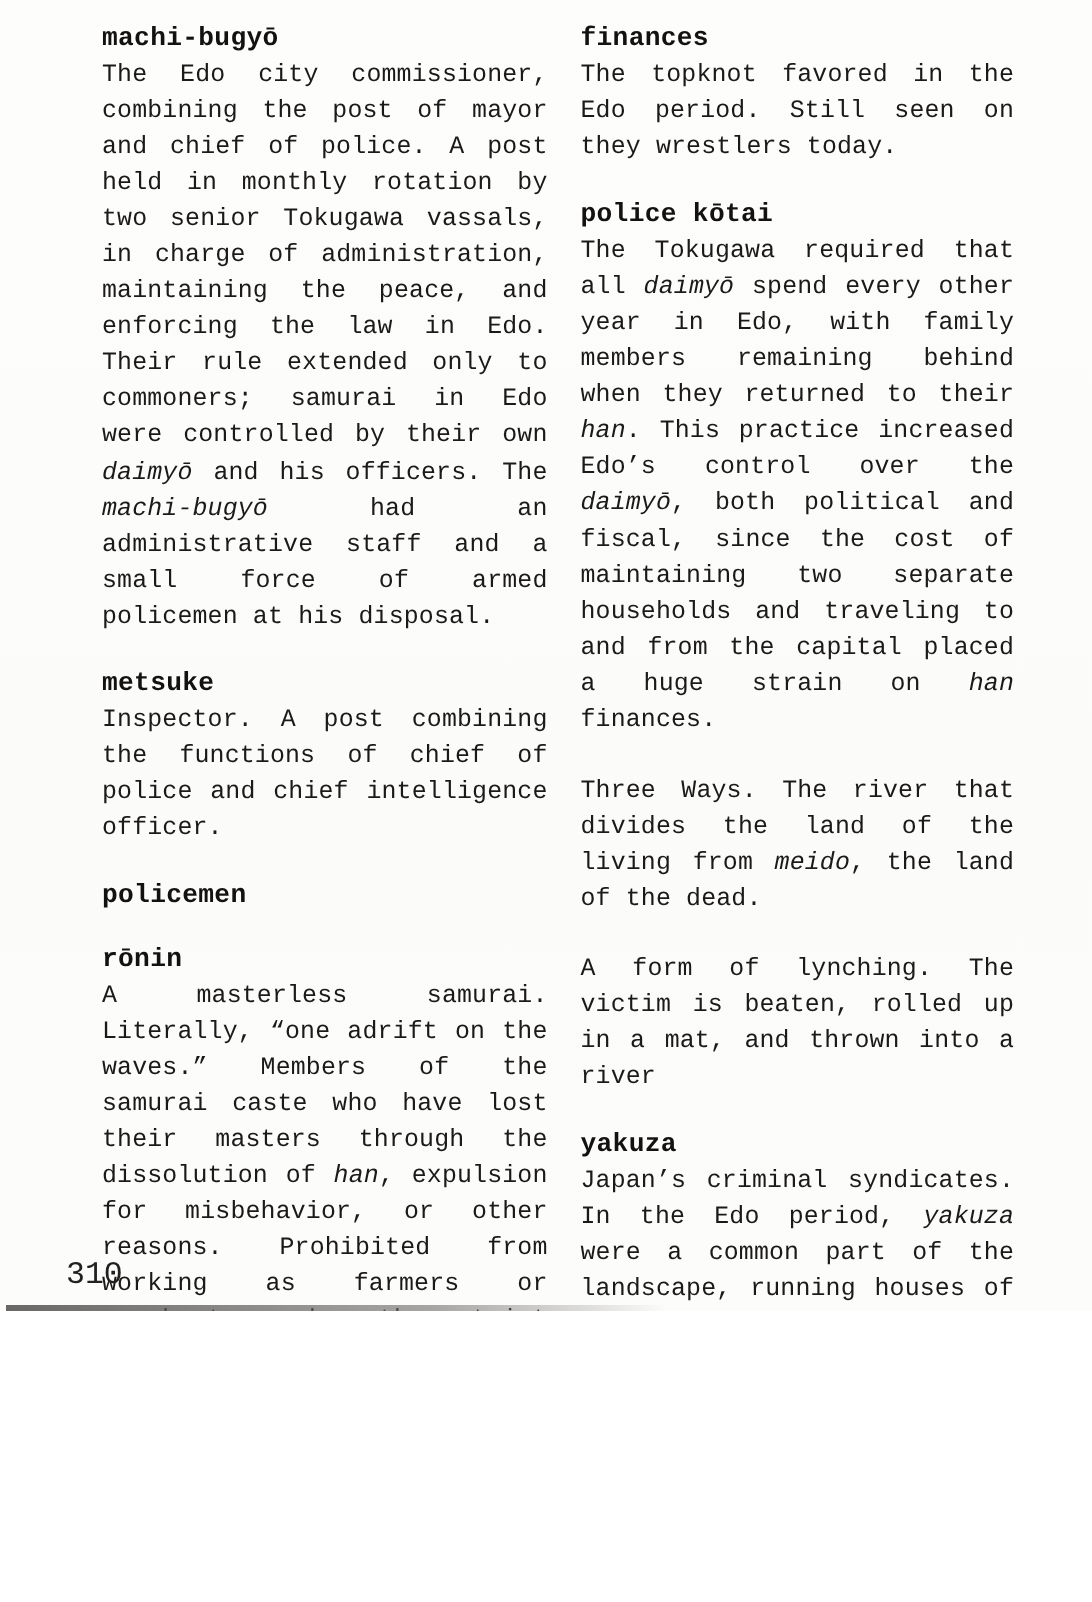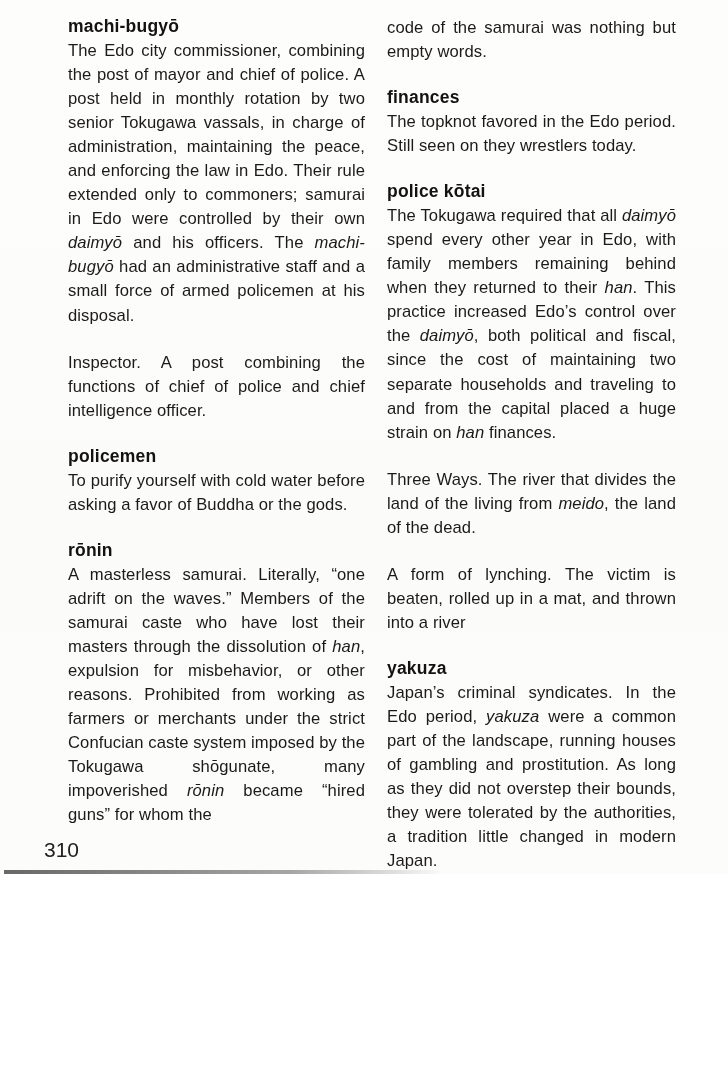--- a/index.html
+++ b/index.html
@@ -6,21 +6,21 @@
     margin: 0;
     padding: 0;
     background: #ffffff;
   }
   .page {
     position: relative;
     width: 728px;
     height: 874px;
     background: linear-gradient(180deg, #fdfdfc 0%, #fbfbfa 60%, #fcfcfb 100%);
     overflow: hidden;
-    font-family: Liberation Sans, sans-serif;
+    font-family: Liberation Mono, monospace;
     color: #1c1a18;
   }
   .col {
     position: absolute;
     top: 16px;
   }
   .col-left {
     left: 68px;
     width: 297px;
   }
@@ -76,37 +76,36 @@
 
 <div class="page">
 
   <div class="col col-left">
   <section class="entry">
     <h3 class="term">machi-bugyō</h3>
     <p class="def">The Edo city commissioner, combining the post of mayor and chief of police. A post held in monthly rotation by two senior Tokugawa vassals, in charge of administration, maintaining the peace, and enforcing the law in Edo. Their rule extended only to commoners; samurai in Edo were controlled by their own <i>daimyō</i> and his officers. The <i>machi-bugyō</i> had an administrative staff and a small force of armed policemen at his disposal.</p>
   </section>
 
   <section class="entry">
+    <h3 class="term">metsuke</h3>
     <p class="def">Inspector. A post combining the functions of chief of police and chief intelligence officer.</p>
   </section>
 
   <section class="entry">
     <h3 class="term">policemen</h3>
-    <p class="def">To purify yourself with cold water before asking a favor of Buddha or the gods.</p>
   </section>
 
 
   <section class="entry">
     <h3 class="term">rōnin</h3>
     <p class="def">A masterless samurai. Literally, “one adrift on the waves.” Members of the samurai caste who have lost their masters through the dissolution of <i>han</i>, expulsion for misbehavior, or other reasons. Prohibited from working as farmers or merchants under the strict Confucian caste system imposed by the Tokugawa shōgunate, many impoverished <i>rōnin</i> became “hired guns” for whom the</p>
   </section>
 </div>
 
   <div class="col col-right">
-    <p class="cont">code of the samurai was nothing but empty words.</p>
 
   <section class="entry">
     <h3 class="term">finances</h3>
     <p class="def">The topknot favored in the Edo period. Still seen on they wrestlers today.</p>
   </section>
 
   <section class="entry">
     <h3 class="term">police kōtai</h3>
     <p class="def">The Tokugawa required that all <i>daimyō</i> spend every other year in Edo, with family members remaining behind when they returned to their <i>han</i>. This practice increased Edo’s control over the <i>daimyō</i>, both political and fiscal, since the cost of maintaining two separate households and traveling to and from the capital placed a huge strain on <i>han</i> finances.</p>
   </section>

